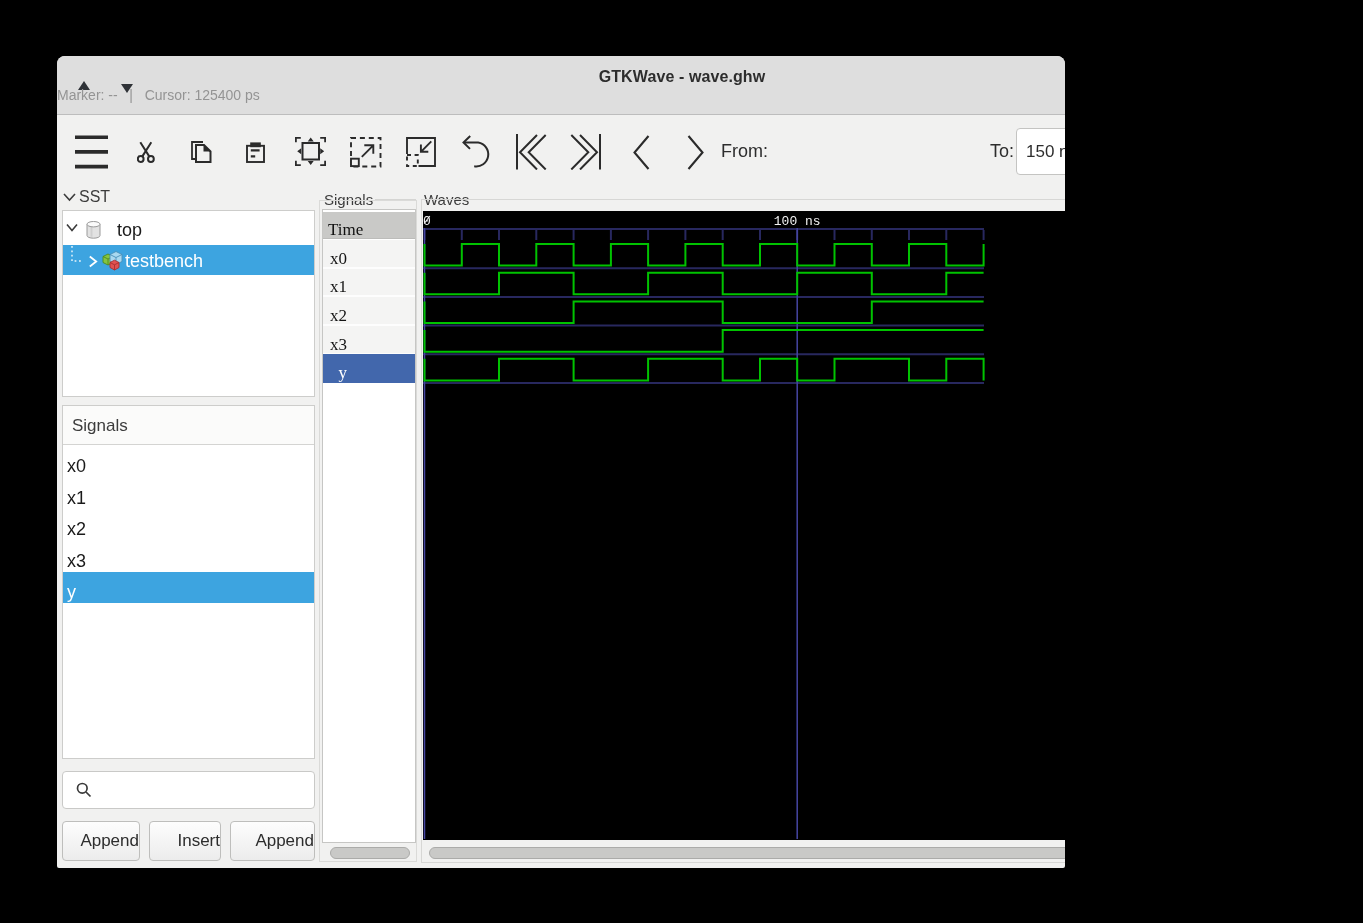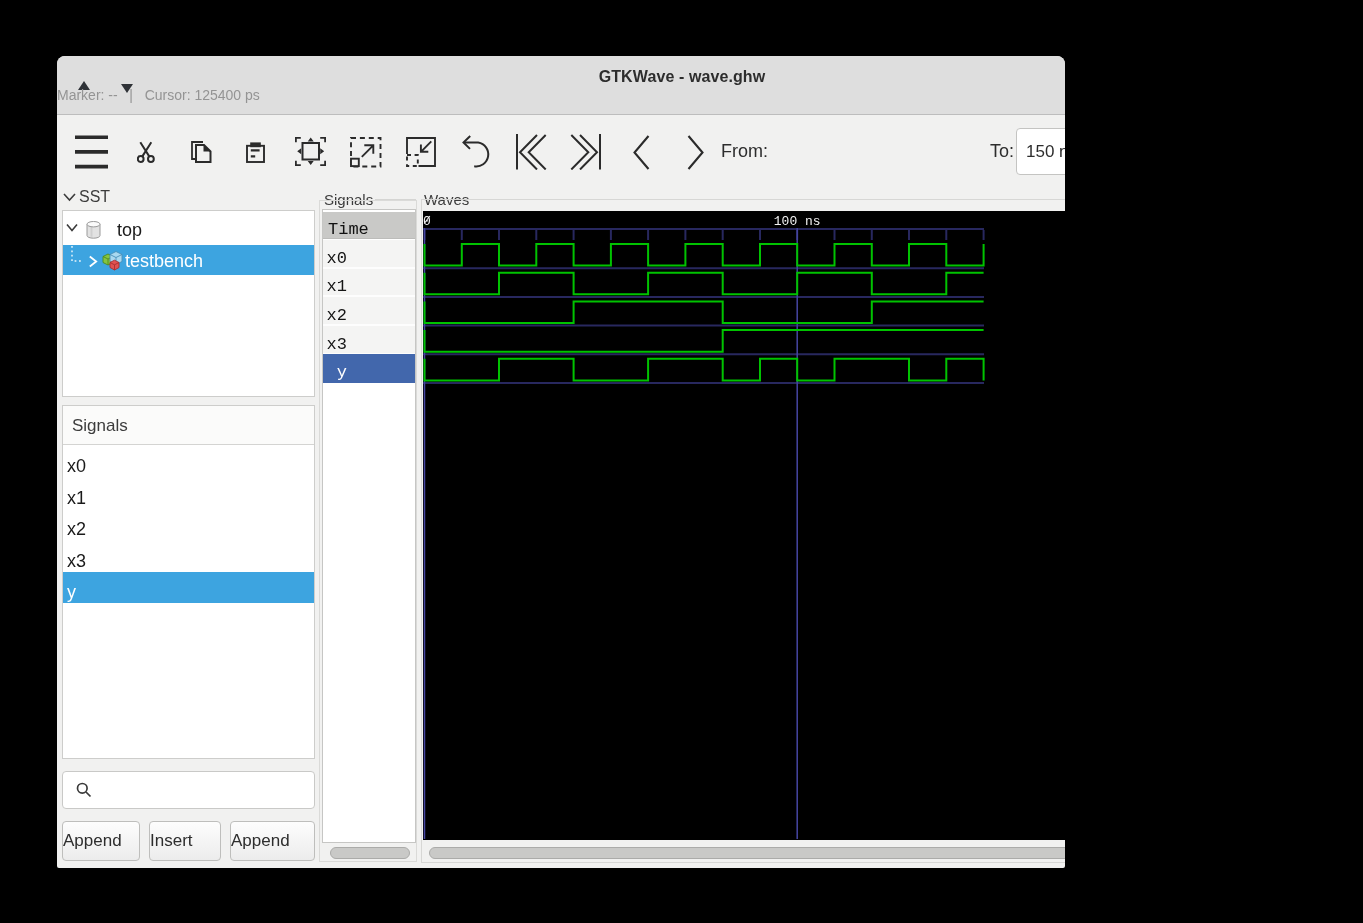--- a/index.html
+++ b/index.html
@@ -13,22 +13,22 @@
 .tri-up{position:absolute;left:21px;top:25px;width:0;height:0;border-left:6px solid transparent;border-right:6px solid transparent;border-bottom:9px solid #2f3237}
 .tri-dn{position:absolute;left:64px;top:28px;width:0;height:0;border-left:6px solid transparent;border-right:6px solid transparent;border-top:9px solid #2f3237}
 
 #toolbar{position:absolute;left:0;top:60px;width:1250px;height:72px;background:#f1f1f0}
 .tlabel{position:absolute;font-size:18px;color:#2d2d2d}
 .tinput{position:absolute;top:72px;height:47px;background:#fff;border:1px solid #c4c4c2;border-radius:4px;font-size:17px;color:#2d2d2d;line-height:45px;padding-left:9px}
 
 .panel-label{position:absolute;font-size:16px;color:#3c3c3c}
 .whitebox{position:absolute;background:#fff;border:1px solid #cdcdcb}
 .row-sel{position:absolute;background:#3da4e0;color:#fff}
-.btn{position:absolute;top:765px;height:40px;background:linear-gradient(#fdfdfd,#ececec);border:1px solid #bebebc;border-radius:4px;font-size:17px;color:#2d2d2d;text-align:left;line-height:38px}
-.mono{font-family:Liberation Mono, monospace}
+.btn{position:absolute;top:765px;height:40px;background:linear-gradient(#fdfdfd,#ececec);border:1px solid #bebebc;border-radius:4px;font-size:17px;color:#2d2d2d;text-align:right;line-height:38px}
+.mono{font-family:Liberation Serif, serif}
 .mname{position:absolute;left:253px;width:37px;height:28.7px;text-align:right;font-size:17px;color:#141414;line-height:37px}
 .lname{position:absolute;left:10px;font-size:18px;line-height:18px;color:#1a1a1a}
 .pill{position:absolute;background:#c9c9c7;border:1px solid #ababa9;border-radius:6px}
 svg{position:absolute}
 </style></head>
 <body>
 <div id="win">
 
   <div id="titlebar">
     <div class="tri-up"></div>

